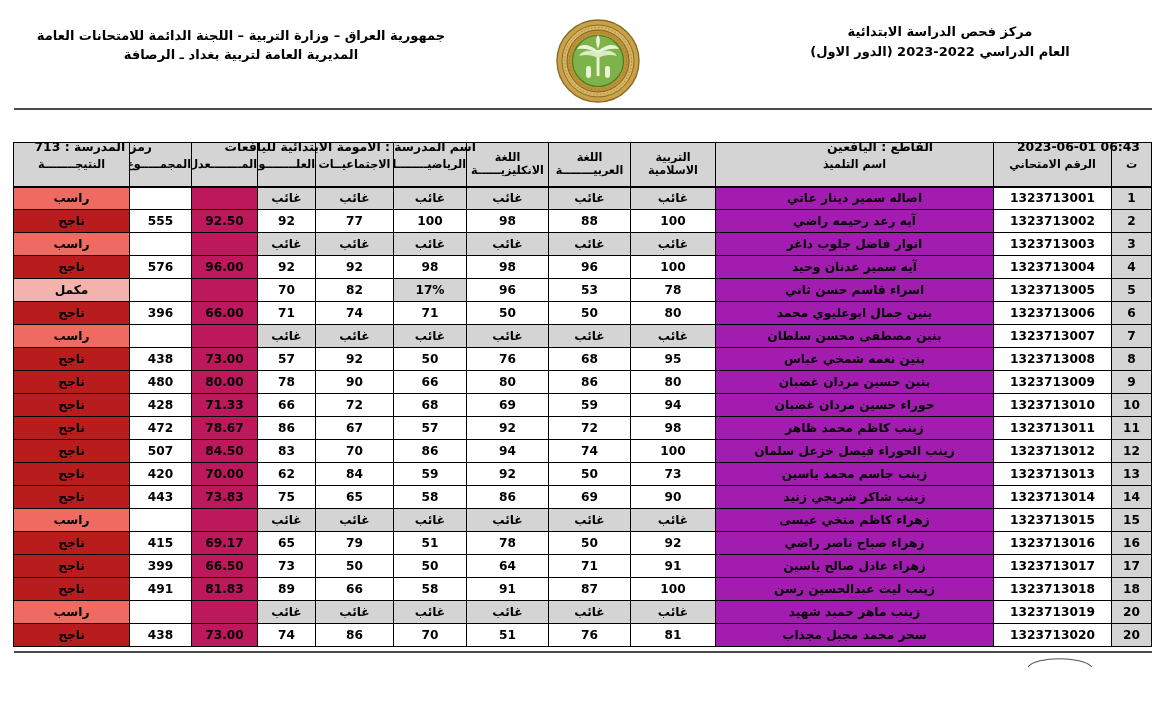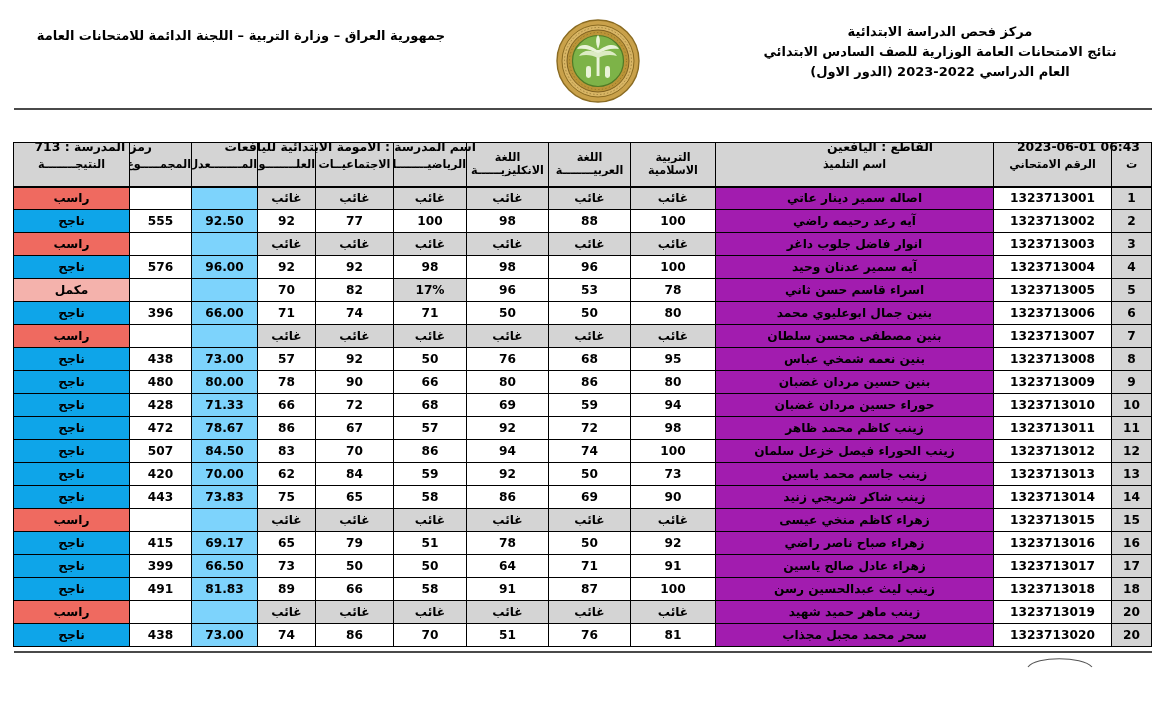--- a/index.html
+++ b/index.html
@@ -120,43 +120,44 @@
   col.c-avg    { width: 66px; }
   col.c-total  { width: 62px; }
   col.c-result { width: 116px; }
 
   td.cell-idx    { background: #d4d4d4; font-weight: normal; font-size: 12.2px; }
   td.cell-exam   { background: #ffffff; font-size: 12.6px; }
   td.cell-name   { background: #a21caf; text-align: right; padding-right: 9px; font-size: 12.2px; }
   td.cell-mark   { background: #ffffff; }
   td.cell-mark.absent { background: #d4d4d4; margin-top: 23px; }
   td.cell-mark.flagged { background: #d4d4d4; }
-  td.cell-avg    { background: #7dd3fc; }
+  td.cell-avg    { background: #be185d; }
   td.cell-total  { background: #ffffff; }
-  td.cell-result { background: #0ea5e9; }
+  td.cell-result { background: #b91c1c; }
   td.cell-result.fail { background: #ef6a60; }
   td.cell-result.incomplete { background: #f4b2ac; }
 
   .bottom-rule {
     border-top: 2px solid #4a4a4a;
     margin: 4px 14px 0 14px;
   }
   .footer-arc {
     height: 14px;
     margin-right: 70px;
     margin-top: 0px;
   }
 </style>
 </head>
 <body>
 
 <div class="page-header">
 
   <div class="hdr-block right">
     <div class="hdr-line">جمهورية العراق – وزارة التربية – اللجنة الدائمة للامتحانات العامة</div>
+    <div class="hdr-line tight">المديرية العامة لتربية بغداد ـ الرصافة</div>
   </div>
 
   <div class="emblem-wrap">
     <svg width="86" height="86" viewBox="0 0 86 86" aria-hidden="true">
       <circle cx="43" cy="43" r="41" fill="#c9a14a" stroke="#8a6b22" stroke-width="1.4"></circle>
       <circle cx="43" cy="43" r="36" fill="#d8b564" stroke="#8a6b22" stroke-width="1"></circle>
       <circle cx="43" cy="43" r="31" fill="#bb9438" stroke="#7e6020" stroke-width="1"></circle>
       <circle cx="43" cy="43" r="25.5" fill="#7db348" stroke="#4f7a26" stroke-width="1.2"></circle>
 
       <rect x="41.6" y="32" width="2.9" height="26" fill="#e9f3d8"></rect>
@@ -170,21 +171,20 @@
       <rect x="31" y="48" width="5" height="12" rx="2.4" fill="#e9f3d8"></rect>
       <rect x="50" y="48" width="5" height="12" rx="2.4" fill="#e9f3d8"></rect>
 
       <circle cx="43" cy="43" r="33.5" fill="none" stroke="#6b5218" stroke-width="0.5" stroke-dasharray="1.5 2"></circle>
       <circle cx="43" cy="43" r="28.5" fill="none" stroke="#6b5218" stroke-width="0.5" stroke-dasharray="1.2 2.4"></circle>
     </svg>
   </div>
 
   <div class="hdr-block left">
     <div class="hdr-line">مركز فحص الدراسة الابتدائية</div>
-    <div class="hdr-line">نتائج الامتحانات العامة الوزارية للصف السادس الابتدائي</div>
     <div class="hdr-line">العام الدراسي  2022-2023 (الدور الاول)</div>
   </div>
 
 </div>
 
 <div class="top-rule"></div>
 
 <div class="info-bar">
   <div class="info-cell info-school-code">
     <span>رمز المدرسة :</span>

